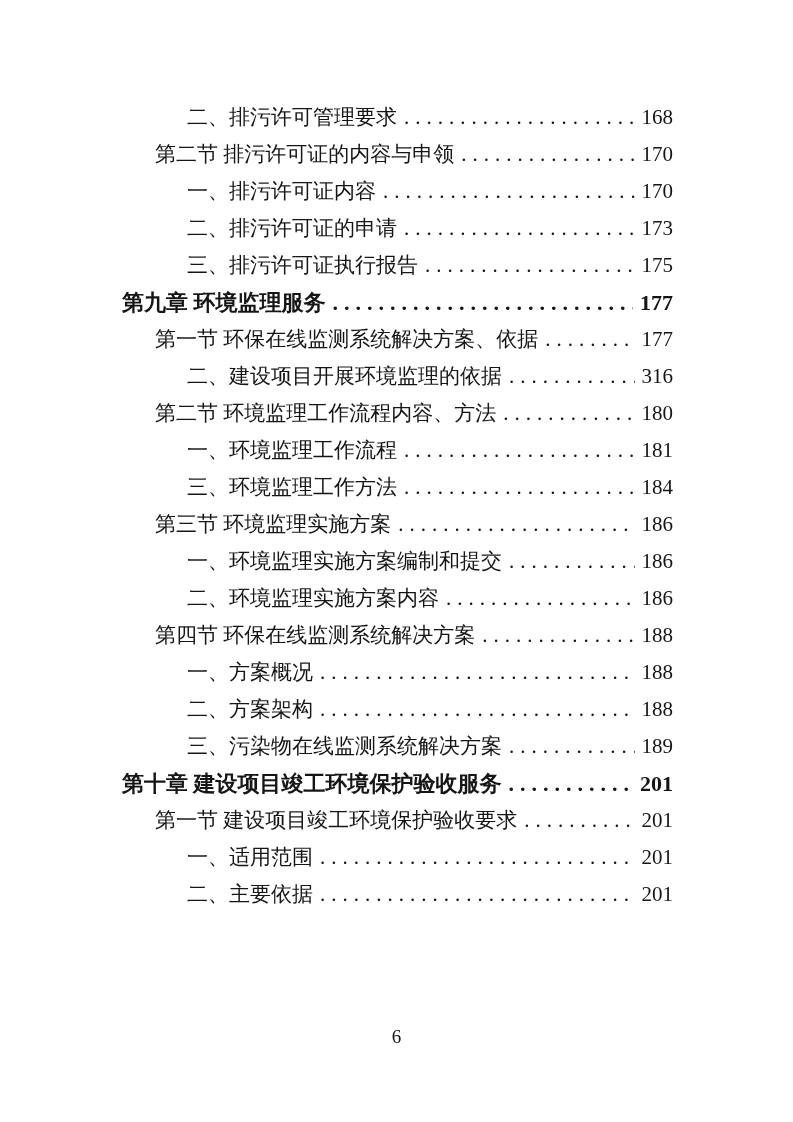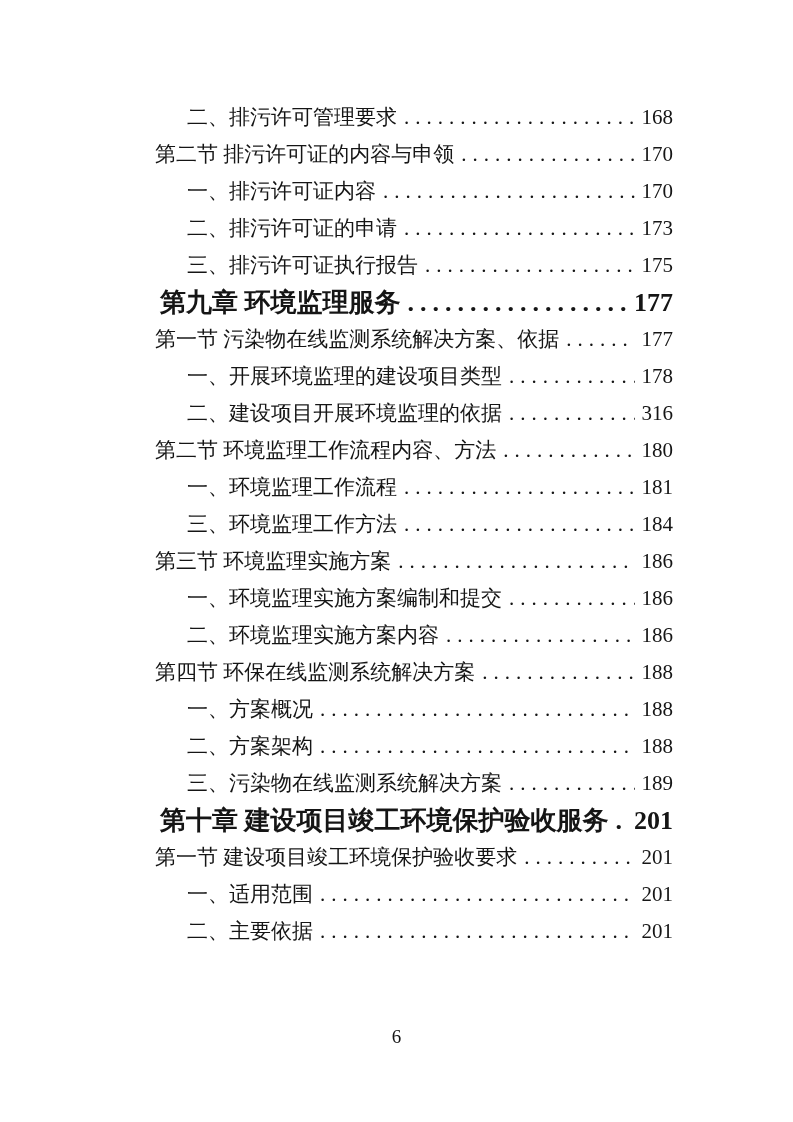--- a/index.html
+++ b/index.html
@@ -18,21 +18,21 @@
     top: 99px;
     width: 551px;
   }
   .toc-row {
     display: flex;
     align-items: baseline;
     height: 37px;
     line-height: 37px;
     font-size: 21px;
   }
-  .toc-row.chapter { font-weight: 700; font-size: 26px; padding-left: 0; margin-left: 38px; }
+  .toc-row.chapter { font-weight: 700; font-size: 22px; padding-left: 0; }
   .toc-row.section { padding-left: 33px; }
   .toc-row.item    { padding-left: 65px; }
   .toc-text {
     flex: 0 0 auto;
     white-space: nowrap;
   }
   .toc-leader {
     flex: 1 1 auto;
     overflow: hidden;
     white-space: nowrap;
@@ -87,28 +87,23 @@
     <span class="toc-text">三、排污许可证执行报告</span>
     <span class="toc-leader"></span>
     <span class="toc-page">175</span>
   </div>
       <div class="toc-row chapter">
     <span class="toc-text">第九章 环境监理服务</span>
     <span class="toc-leader"></span>
     <span class="toc-page">177</span>
   </div>
       <div class="toc-row section">
-    <span class="toc-text">第一节 污染物在线监测系统解决方案、依据</span>
+    <span class="toc-text">第一节 环保在线监测系统解决方案、依据</span>
     <span class="toc-leader"></span>
     <span class="toc-page">177</span>
-  </div>
-      <div class="toc-row item">
-    <span class="toc-text">一、开展环境监理的建设项目类型</span>
-    <span class="toc-leader"></span>
-    <span class="toc-page">178</span>
   </div>
       <div class="toc-row item">
     <span class="toc-text">二、建设项目开展环境监理的依据</span>
     <span class="toc-leader"></span>
     <span class="toc-page">316</span>
   </div>
       <div class="toc-row section">
     <span class="toc-text">第二节 环境监理工作流程内容、方法</span>
     <span class="toc-leader"></span>
     <span class="toc-page">180</span>

